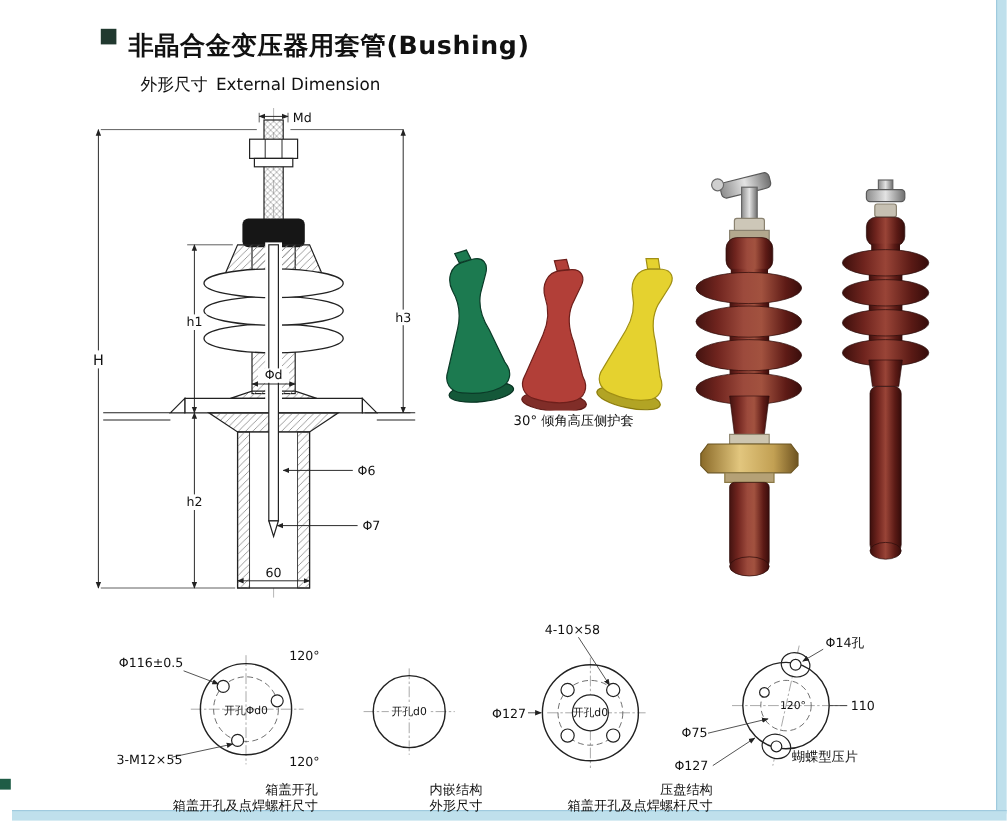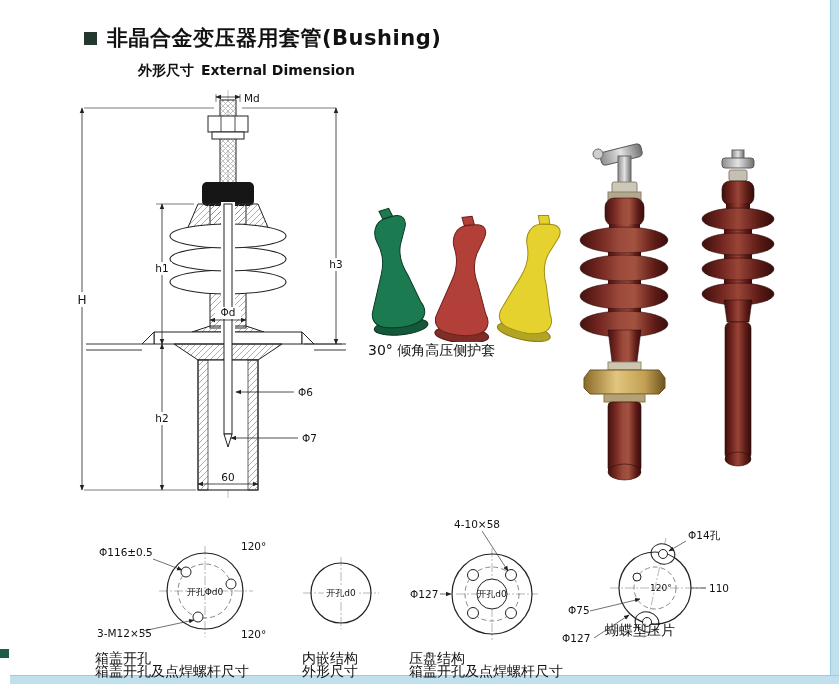--- a/index.html
+++ b/index.html
@@ -2,28 +2,28 @@
 <html><head>
 <meta charset="utf-8">
 <style>
   html,body{margin:0;padding:0;}
   body{width:839px;height:684px;background:#fff;position:relative;overflow:hidden;
        font-family:"DejaVu Sans","Liberation Sans",sans-serif;color:#111;}
   .abs{position:absolute;}
   .strip-right{right:0;top:0;width:8px;height:678px;background:#bfe0ec;border-left:1px solid #9fcade;}
   .strip-bottom{left:10px;right:0;bottom:0;height:8px;background:#bfe0ec;border-top:1px solid #9fcade;}
   .corner-green{left:0;top:649px;width:9px;height:9px;background:#1f5c46;}
-  .title-row{left:84px;top:24px;display:flex;align-items:center;gap:10px;}
+  .title-row{left:84px;top:24px;display:flex;align-items:flex-start;gap:10px;}
   .bullet{width:13px;height:13px;background:#21392f;display:inline-block;}
   .title{font-size:21px;font-weight:bold;letter-spacing:.5px;}
-  .subtitle{left:117px;top:62px;font-size:14px;font-weight:bold;margin-left:21px;}
+  .subtitle{left:117px;top:62px;font-size:14px;font-weight:normal;}
   .subtitle .en{margin-left:7px;}
   svg text{font-family:"DejaVu Sans","Liberation Sans",sans-serif;fill:#111;}
   .t12{font-size:12px;} .t10{font-size:10.5px;} .t9{font-size:9px;}
-  .cap{font-size:14px;text-align:left;line-height:13px;color:#111;}
+  .cap{font-size:11px;text-align:right;line-height:13px;color:#111;}
 </style>
 </head>
 <body>
 
 <div class="abs strip-right"></div>
 <div class="abs strip-bottom"></div>
 <div class="abs corner-green"></div>
 
 <div class="abs title-row">
   <span class="bullet"></span>
@@ -332,17 +332,17 @@
 </svg>
 
 <div class="abs cap" style="left:95px;top:652px;width:170px">
   <div>箱盖开孔</div>
   <div>箱盖开孔及点焊螺杆尺寸</div>
 </div>
 <div class="abs cap" style="left:302px;top:652px;width:100px">
   <div>内嵌结构</div>
   <div>外形尺寸</div>
 </div>
-<div class="abs cap" style="left:409px;top:652px;width:165px">
+<div class="abs cap" style="left:429px;top:652px;width:165px">
   <div>压盘结构</div>
   <div>箱盖开孔及点焊螺杆尺寸</div>
 </div>
 <div class="abs cap" style="left:605px;top:624px;width:110px">蝴蝶型压片</div>
 
 </body></html>

